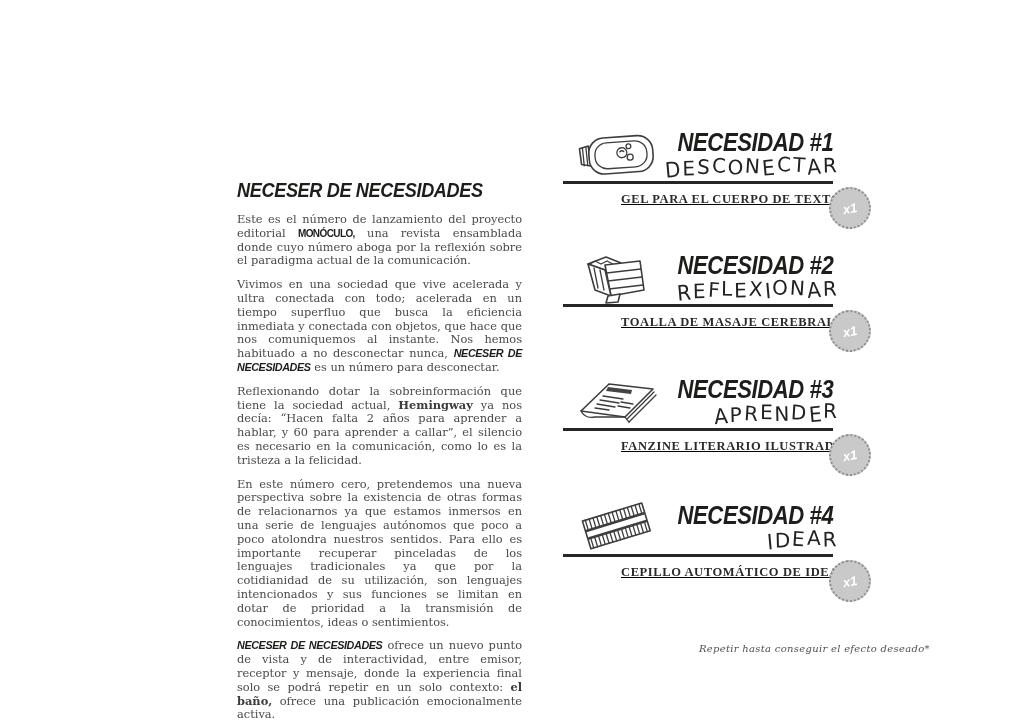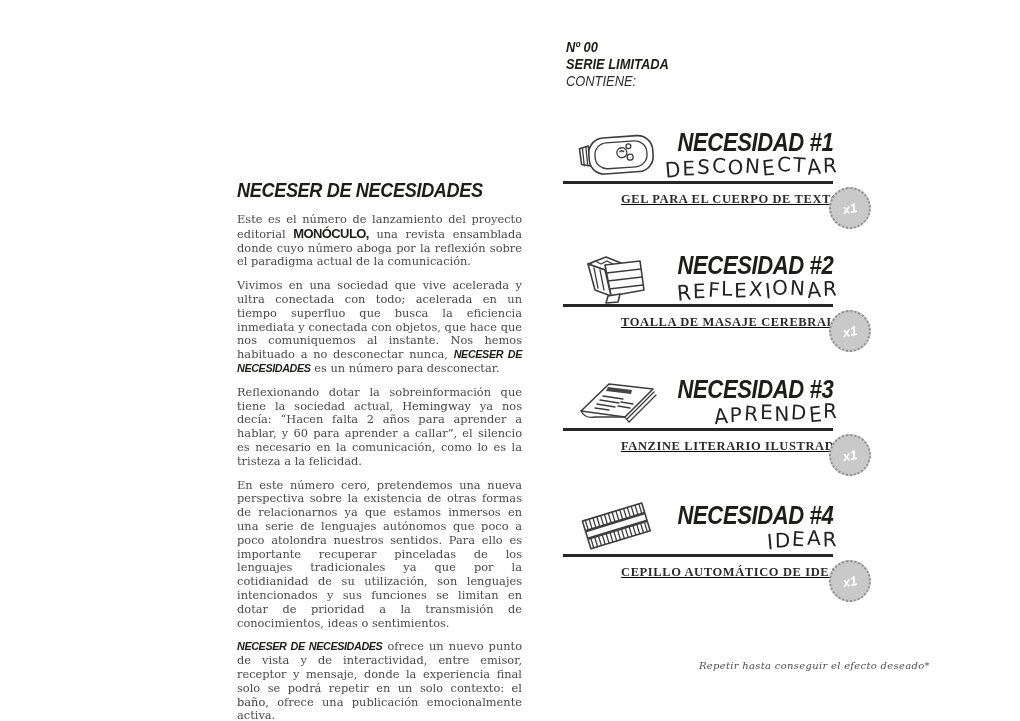--- a/index.html
+++ b/index.html
@@ -7,24 +7,24 @@
         font-family:"Liberation Sans",sans-serif;}
 
   
   .article{position:absolute;left:237px;top:179px;width:285px;}
   .article-title{display:inline-block;margin:0 0 11px 0;
       font:italic 900 19.5px "Liberation Sans",sans-serif;color:#1d1d1b;
       letter-spacing:-0.4px;transform:scaleX(.93);transform-origin:0 50%;white-space:nowrap;}
   .article p{margin:0 0 10px 0;font:11.4px/13.8px "DejaVu Serif",serif;
       color:#4a4a4a;text-align:justify;}
   .seg-brand{font-family:"Liberation Sans",sans-serif;font-weight:900;
-      letter-spacing:-0.6px;color:#1d1d1b;font-size:13px;margin-top:36px;}
+      letter-spacing:-0.6px;color:#1d1d1b;font-size:10px;margin-top:36px;}
   .seg-mark{font-family:"Liberation Sans",sans-serif;font-weight:900;font-style:italic;
       letter-spacing:-0.4px;color:#1d1d1b;font-size:10.8px;}
-  .seg-bold{font-weight:normal;color:#3c3c3c;}
+  .seg-bold{font-weight:bold;color:#3c3c3c;}
   .seg-quote{}
 
   
   .masthead{position:absolute;left:566px;top:39px;color:#1d1d1b;}
   .masthead-line{display:block;font:italic 700 14px/17px "Liberation Sans",sans-serif;
       transform:scaleX(.92);transform-origin:0 50%;white-space:nowrap;}
   .masthead-line.light{font-weight:400;color:#2e2e2e;}
 
   
   .item{position:absolute;left:563px;width:270px;text-decoration:underline;}
@@ -43,21 +43,21 @@
   .item-rule{height:3px;background:#262626;}
   .item-label{margin-top:8px;padding-left:58px;text-align:center;
       font:700 12.5px "Liberation Serif",serif;letter-spacing:.6px;color:#2b2b2b;white-space:nowrap;}
   .item-badge{position:absolute;right:-38px;top:63px;width:38px;height:38px;border-radius:50%;
       background:#c9c9c9;border:2px dotted #8f8f8f;color:#ffffff;
       font:italic 700 13px "Liberation Sans",sans-serif;
       display:flex;align-items:center;justify-content:center;transform:rotate(-10deg);}
 
   
   .footer-note{position:absolute;left:699px;top:643px;
-      font:italic 10px "DejaVu Serif",serif;color:#4f4f4f;letter-spacing:.3px;margin-top:17px;}
+      font:italic 10px "DejaVu Serif",serif;color:#4f4f4f;letter-spacing:.3px;}
 
   
   .sk{fill:#ffffff;stroke:#3d3d3d;stroke-width:1.6;stroke-linejoin:round;stroke-linecap:round;}
   .sk-n{fill:none;stroke:#3d3d3d;stroke-width:1.3;stroke-linejoin:round;stroke-linecap:round;}
   .sk-d{fill:#444444;stroke:none;}
 </style>
 </head>
 <body>
 
 <div id="page">
@@ -66,25 +66,20 @@
     <h1 class="article-title">NECESER DE NECESIDADES</h1>
     <div id="article-body">
         <p><span>Este es el número de lanzamiento del proyecto editorial </span><span class="seg-brand">MONÓCULO,</span><span> una revista ensamblada donde cuyo número aboga por la reflexión sobre el paradigma actual de la comunicación.</span></p>
         <p><span>Vivimos en una sociedad que vive acelerada y ultra conectada con todo; acelerada en un tiempo superfluo que busca la eficiencia inmediata y conectada con objetos, que hace que nos comuniquemos al instante. Nos hemos habituado a no desconectar nunca, </span><span class="seg-mark">NECESER DE NECESIDADES</span><span> es un número para desconectar.</span></p>
         <p><span>Reflexionando dotar la sobreinformación que tiene la sociedad actual, </span><span class="seg-bold">Hemingway</span><span> ya nos decía: </span><span class="seg-quote">“Hacen falta 2 años para aprender a hablar, y 60 para aprender a callar”</span><span>, el silencio es necesario en la comunicación, como lo es la tristeza a la felicidad.</span></p>
         <p><span>En este número cero, pretendemos una nueva perspectiva sobre la existencia de otras formas de relacionarnos ya que estamos inmersos en una serie de lenguajes autónomos que poco a poco atolondra nuestros sentidos. Para ello es importante recuperar pinceladas de los lenguajes tradicionales ya que por la cotidianidad de su utilización, son lenguajes intencionados y sus funciones se limitan en dotar de prioridad a la transmisión de conocimientos, ideas o sentimientos.</span></p>
         <p><span class="seg-mark">NECESER DE NECESIDADES</span><span> ofrece un nuevo punto de vista y de interactividad, entre emisor, receptor y mensaje, donde la experiencia final solo se podrá repetir en un solo contexto: </span><span class="seg-bold">el baño,</span><span> ofrece una publicación emocionalmente activa.</span></p>
       </div>
   </div>
 
-  <div class="masthead">
-    <span class="masthead-line">Nº 00</span>
-    <span class="masthead-line">SERIE LIMITADA</span>
-    <span class="masthead-line light">CONTIENE:</span>
-  </div>
 
   <section class="item" style="top:124px">
     <div class="item-head">
       <svg class="item-icon" viewBox="0 0 86 52">
         <g transform="rotate(-4 43 26)">
           <path class="sk" d="M5 17 l9 -2 1 20 -9 -2 z"></path>
           <path class="sk-n" d="M8 16.5 l0.6 18 M11.5 15.8 l0.6 18.6"></path>
           <rect class="sk" x="14" y="8" width="64" height="36" rx="15"></rect>
           <rect class="sk-n" x="20" y="13" width="52" height="26" rx="12"></rect>
           <circle class="sk-n" cx="47" cy="24" r="5"></circle>

